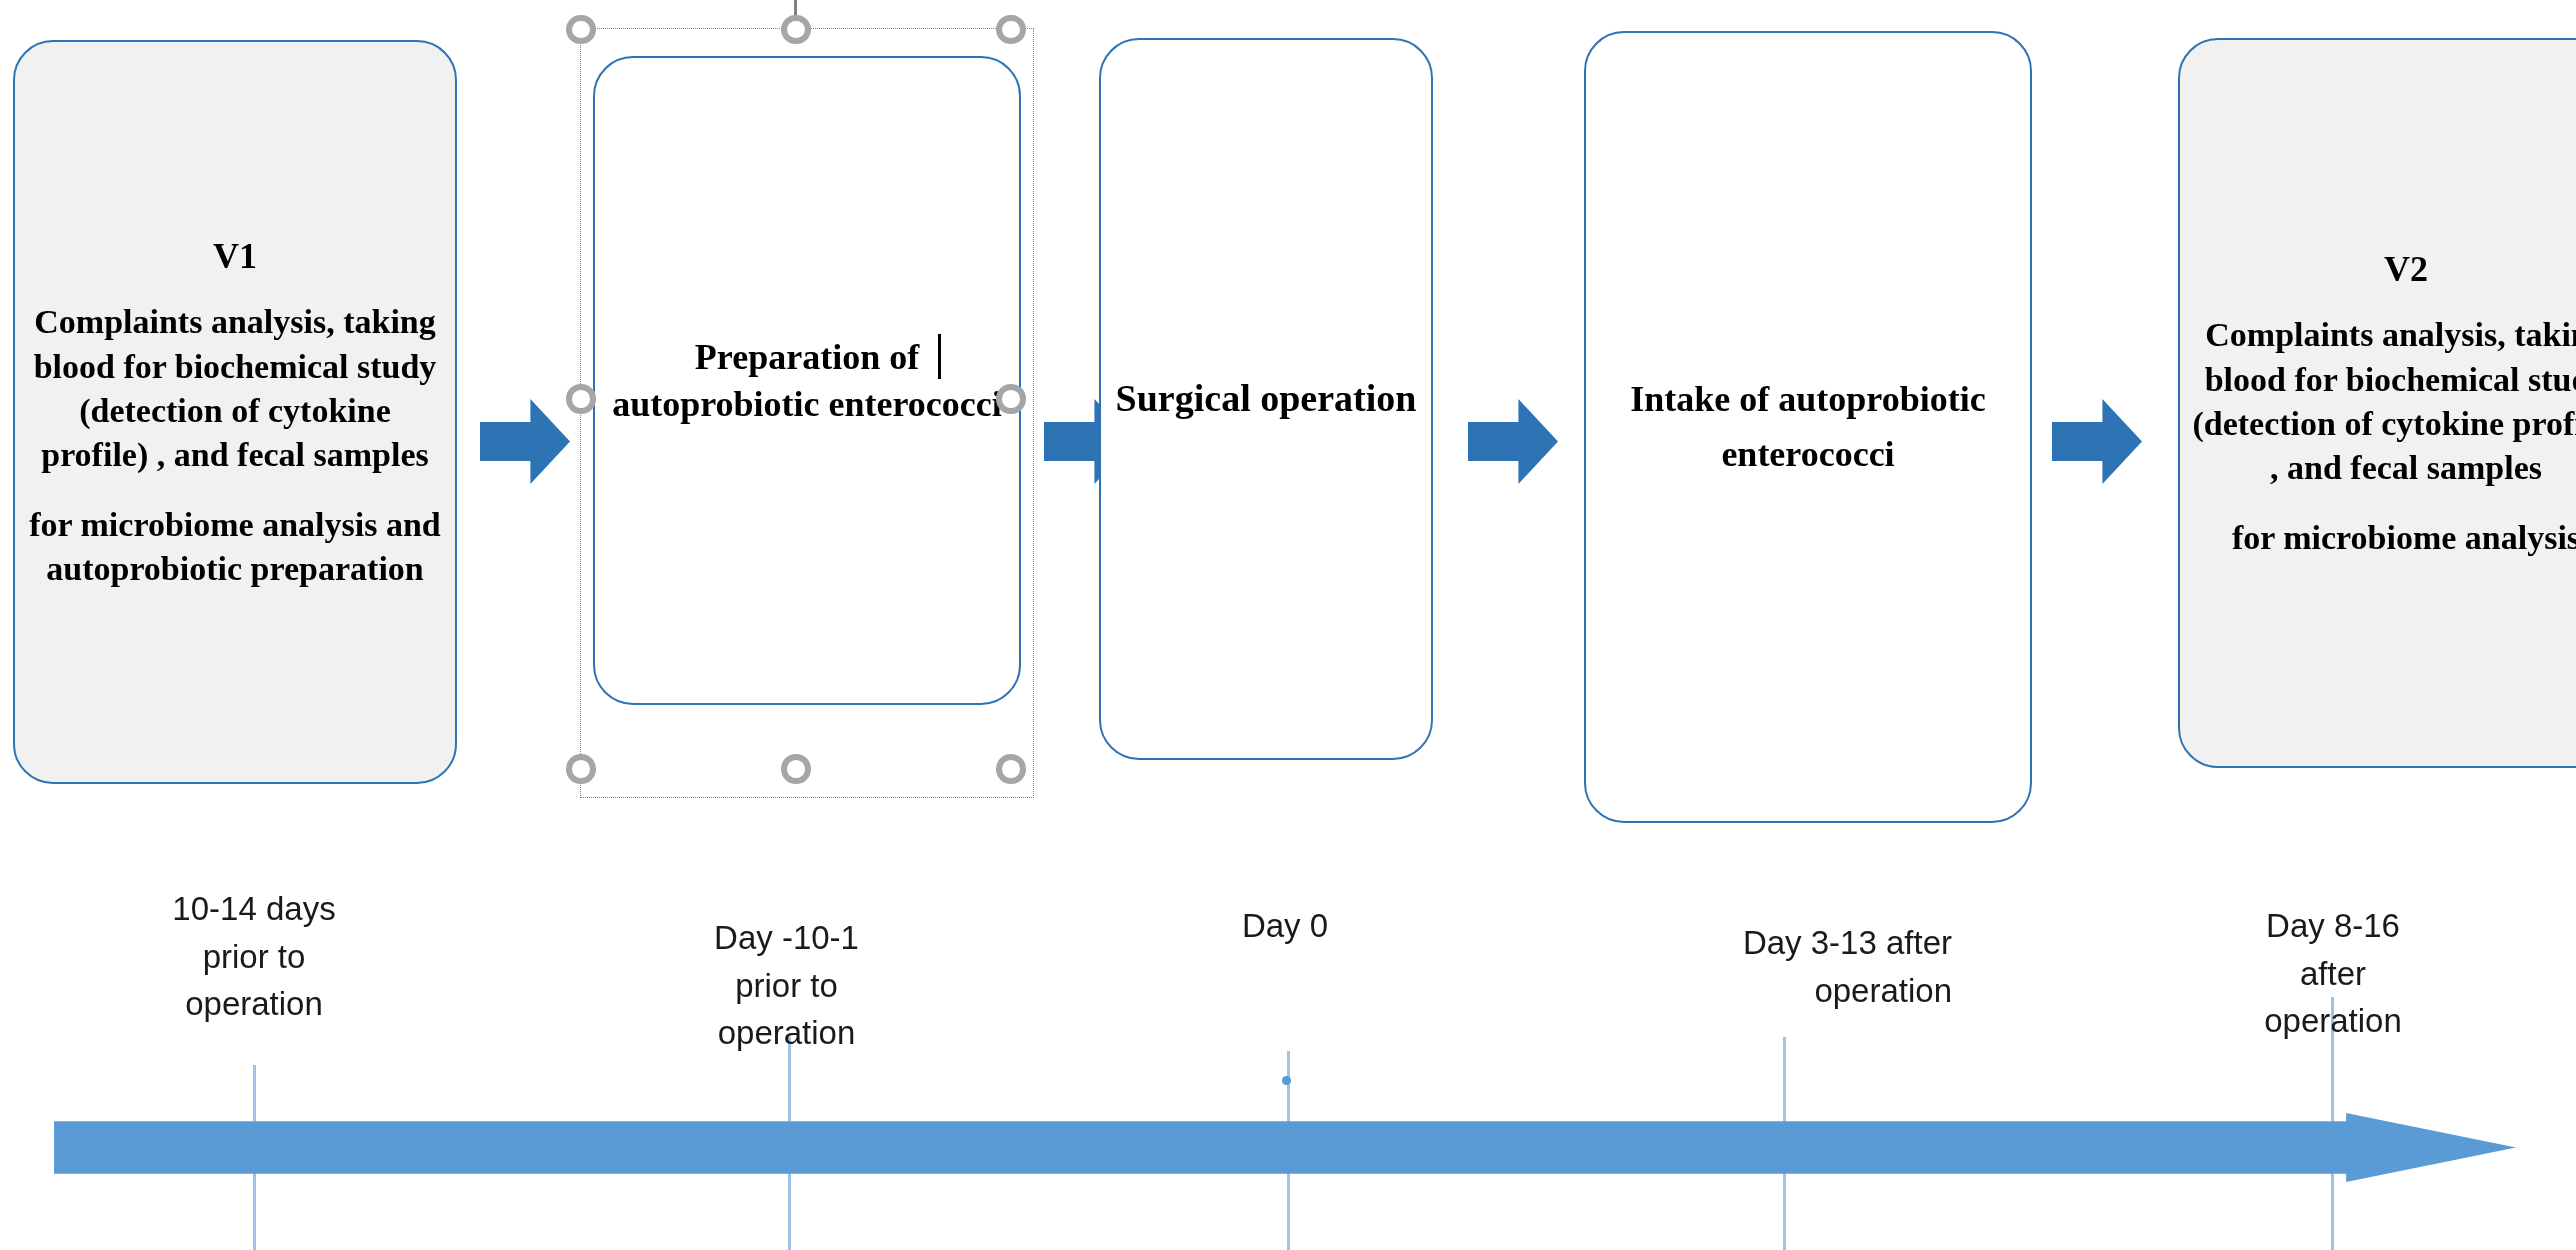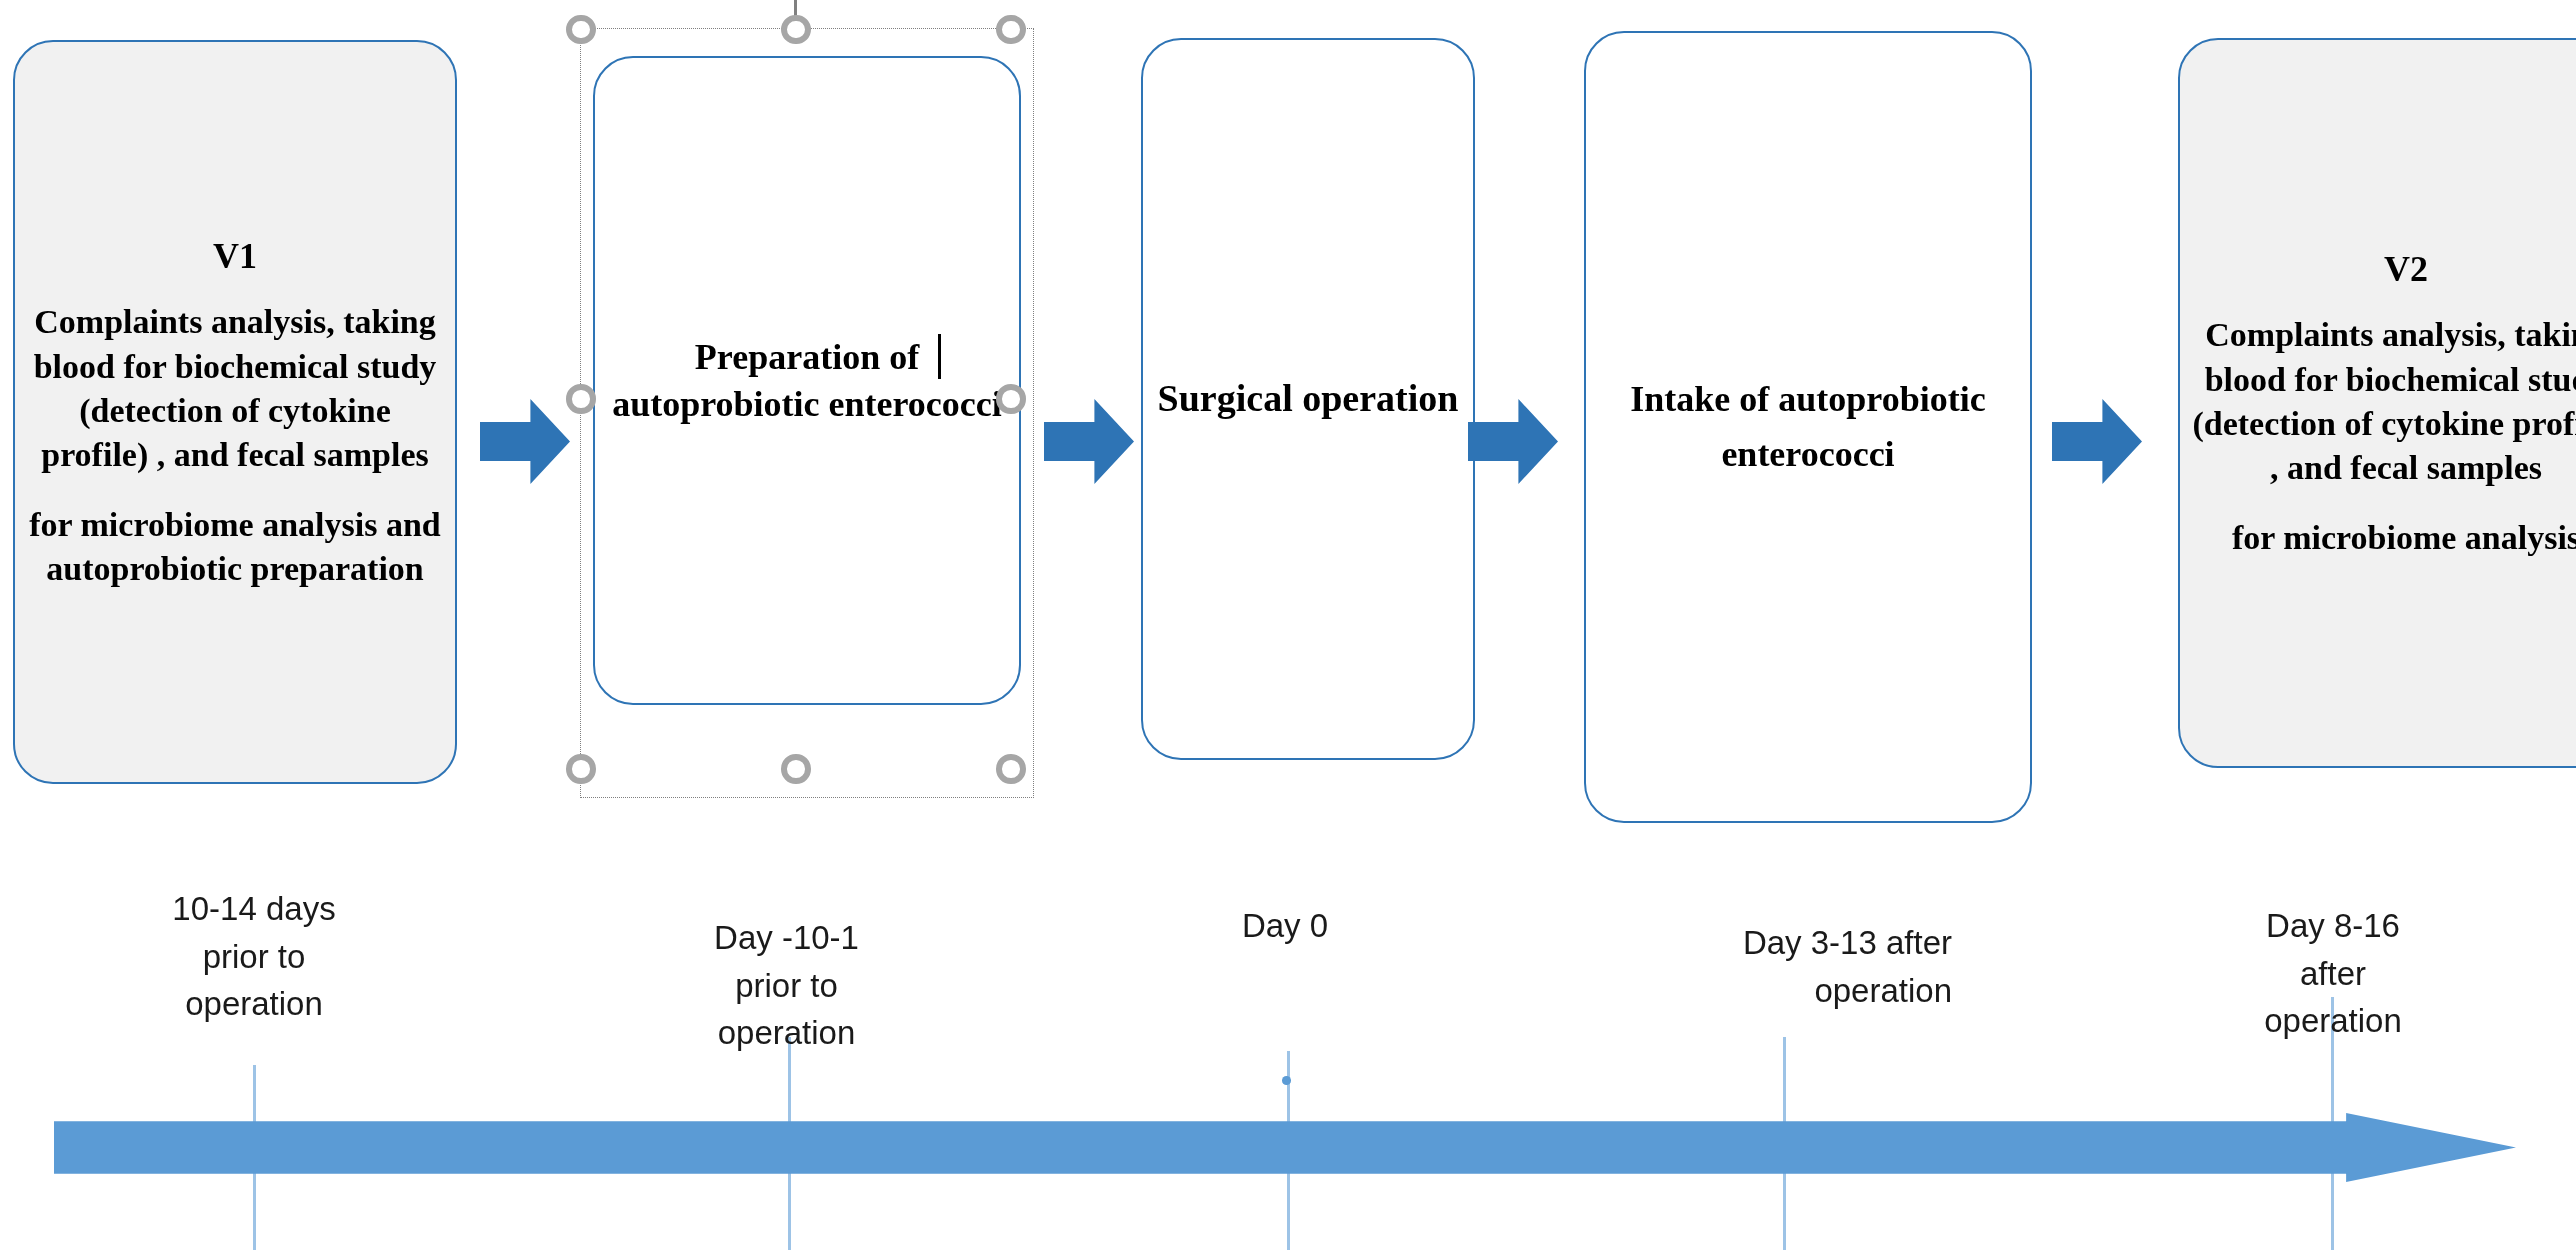--- a/index.html
+++ b/index.html
@@ -42,21 +42,21 @@
   .pbox .para{
     font-size:35px;
     font-weight:bold;
     margin:0;
   }
   .pbox .para + .para{margin-top:26px;}
 
   
   #box-1{left:13px;  top:40px;  width:444px; height:744px;}
   #box-2{left:593px; top:56px;  width:428px; height:649px;}
-  #box-3{left:1141px;top:38px;  width:334px; height:722px;}
+  #box-3{left:1099px;top:38px;  width:334px; height:722px;}
   #box-4{left:1584px;top:31px;  width:448px; height:792px;}
   #box-5{left:2178px;top:38px;  width:456px; height:730px;}
 
   #box-1 .para, #box-5 .para{font-size:34px;}
   #box-2 .para{font-size:36px;}
   #box-3 .para{font-size:38px;}
   #box-4 .para{font-size:36px;}
   #box-4 .para + .para{margin-top:8px;text-align:center;}
 
   

